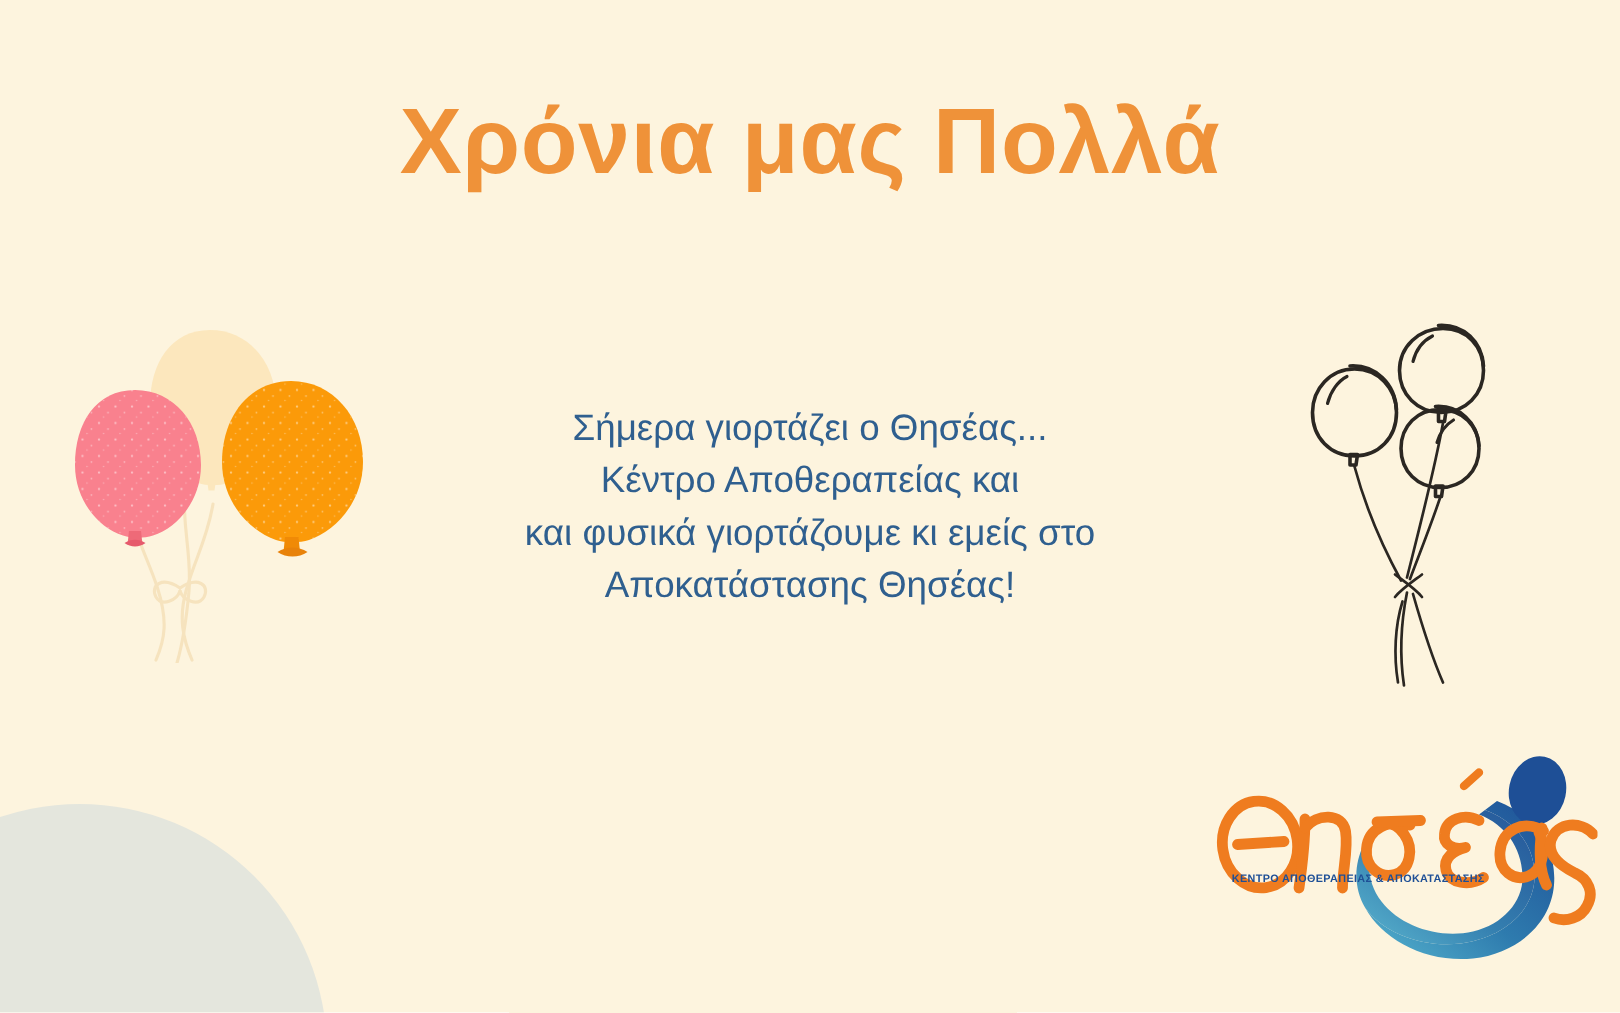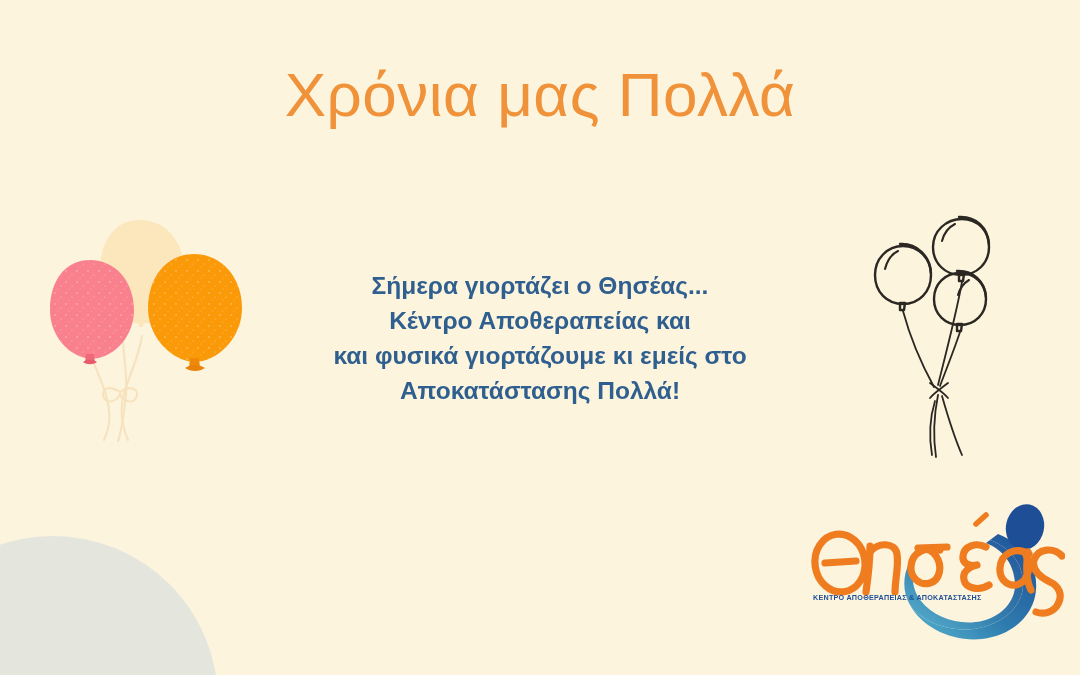--- a/index.html
+++ b/index.html
@@ -30,36 +30,36 @@
 
   
   .headline {
     position: absolute;
     left: 0;
     top: 62px;
     width: 1080px;
     text-align: center;
     color: #ef9239;
     font-size: 62px;
-    font-weight: 400;
+    font-weight: 700;
     letter-spacing: 0.5px;
     line-height: 1.05;
     white-space: nowrap;
   }
 
   
   .body-copy {
     position: absolute;
     left: 240px;
     top: 268px;
     width: 600px;
     text-align: center;
     color: #2f5f8f;
     font-size: 24.5px;
-    font-weight: 700;
+    font-weight: 400;
     line-height: 35px;
   }
   .body-copy .line { display: block; white-space: nowrap; }
 
   
   .balloons-flat {
     position: absolute;
     left: 42px;
     top: 202px;
     width: 230px;
@@ -82,27 +82,26 @@
     top: 500px;
     width: 265px;
     height: 155px;
   }
   .logo svg { display: block; }
   .logo-tagline {
     position: absolute;
     left: 13px;
     top: 81px;
     width: 185px;
-    text-align: left;
+    text-align: center;
     color: #1e4f96;
     font-size: 7.2px;
     font-weight: 700;
     letter-spacing: 0.25px;
     white-space: nowrap;
-    margin-top: 12px;
   }
 </style>
 </head>
 <body>
 
 <div id="canvas">
 
   <div class="corner-circle"></div>
 
   <div class="balloons-flat">
@@ -193,21 +192,21 @@
       </g>
     </svg>
   </div>
 
   <div class="headline">Χρόνια μας Πολλά</div>
 
   <div class="body-copy">
     <span class="line">Σήμερα γιορτάζει ο Θησέας...</span>
     <span class="line">Κέντρο Αποθεραπείας και</span>
     <span class="line">και φυσικά γιορτάζουμε κι εμείς στο</span>
-    <span class="line">Αποκατάστασης Πολλά!</span>
+    <span class="line">Αποκατάστασης Θησέας!</span>
   </div>
 
   <div class="logo">
     <svg width="265" height="155" viewBox="0 0 265 155" xmlns="http://www.w3.org/2000/svg">
       <defs>
         <linearGradient id="swoosh" x1="0" y1="1" x2="1" y2="0">
           <stop offset="0%" stop-color="#56B4CF"></stop>
           <stop offset="45%" stop-color="#2E7BAE"></stop>
           <stop offset="100%" stop-color="#1E4F96"></stop>
         </linearGradient>

